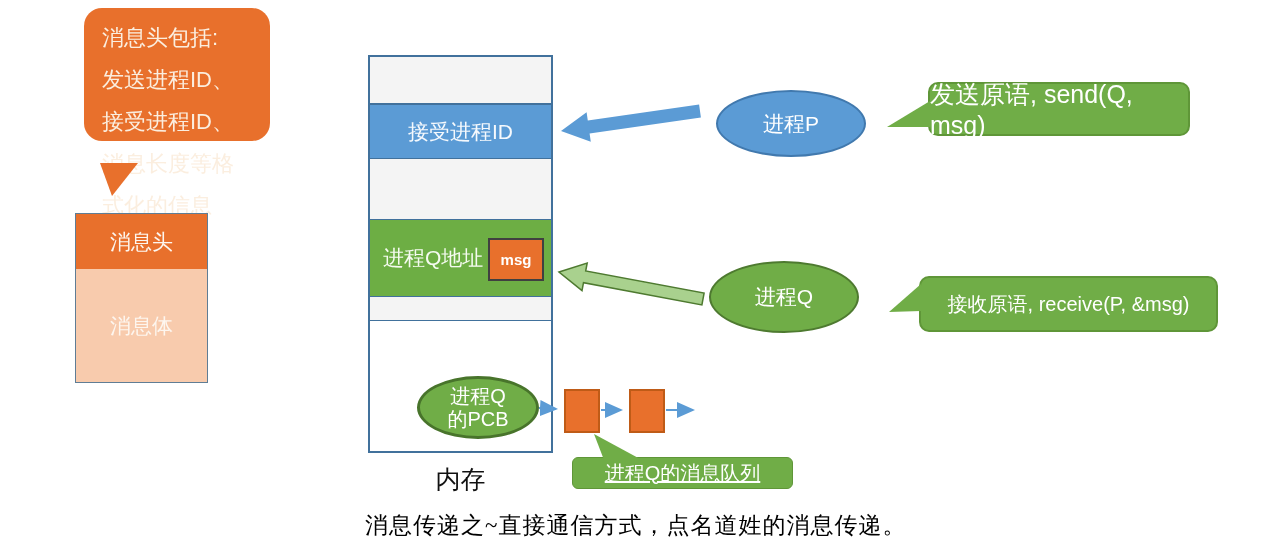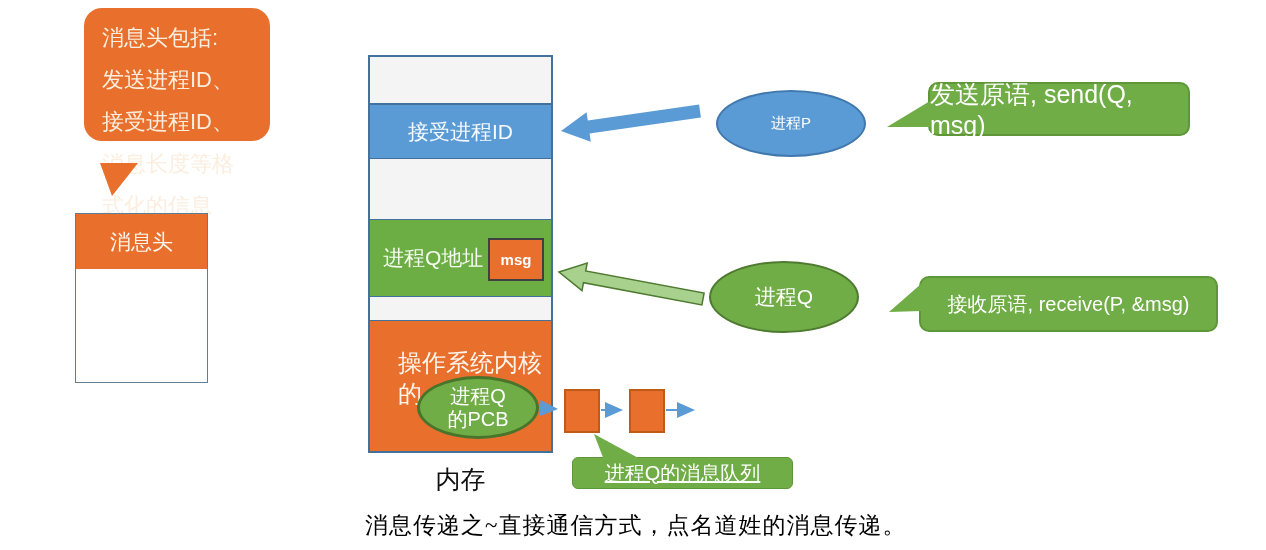--- a/index.html
+++ b/index.html
@@ -89,21 +89,21 @@
 
   
   .ellipse {
     border-radius: 50%;
     display: flex; align-items: center; justify-content: center;
     text-align: center;
   }
   .proc-p {
     left: 716px; top: 90px; width: 150px; height: 67px;
     background: #5B9BD5; border: 2px solid #4179AE;
-    color: #ffffff; font-size: 15px; z-index: 2;
+    color: #ffffff; font-size: 21px; z-index: 2;
   }
   .proc-q {
     left: 709px; top: 261px; width: 150px; height: 72px;
     background: #70AD47; border: 2px solid #4E7A30;
     color: #ffffff; font-size: 21px; z-index: 2;
   }
   .pcb-ellipse {
     left: 417px; top: 376px; width: 122px; height: 63px;
     background: #70AD47; border: 3px solid #48742B;
     color: #ffffff; font-size: 20px; line-height: 23px;
@@ -153,33 +153,32 @@
 <div id="canvas">
 
   <div class="abs annotation-bubble preline">消息头包括:
 发送进程ID、
 接受进程ID、
 消息长度等格
 式化的信息</div>
 
   <div class="abs msg-format-box">
     <div class="msg-head">消息头</div>
+    <div class="msg-body">消息体</div>
   </div>
 
   <div class="abs memory-column">
     <div class="mem-free f1"></div>
     <div class="mem-p">接受进程ID</div>
     <div class="mem-free f2"></div>
     <div class="mem-q">
       <span>进程Q地址</span>
       <div class="mem-msg">msg</div>
     </div>
     <div class="mem-free f3"></div>
-    <div class="mem-kernel preline">操作系统内核
-的</div>
   </div>
 
   <div class="abs ellipse pcb-ellipse preline">进程Q
 的PCB</div>
 
   <div class="abs memory-label">内存</div>
 
   <div class="abs queue-square q1"></div>
   <div class="abs queue-square q2"></div>
 

